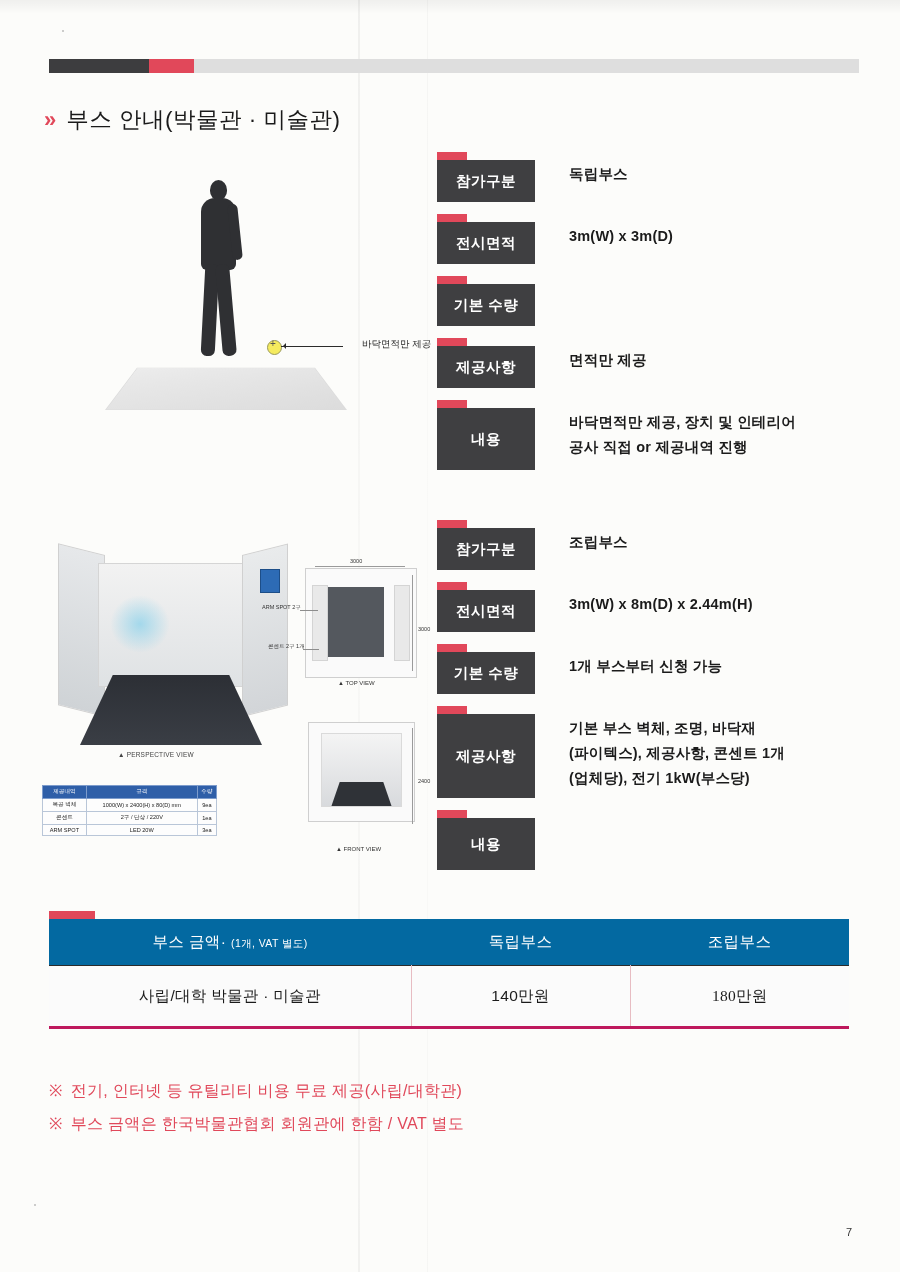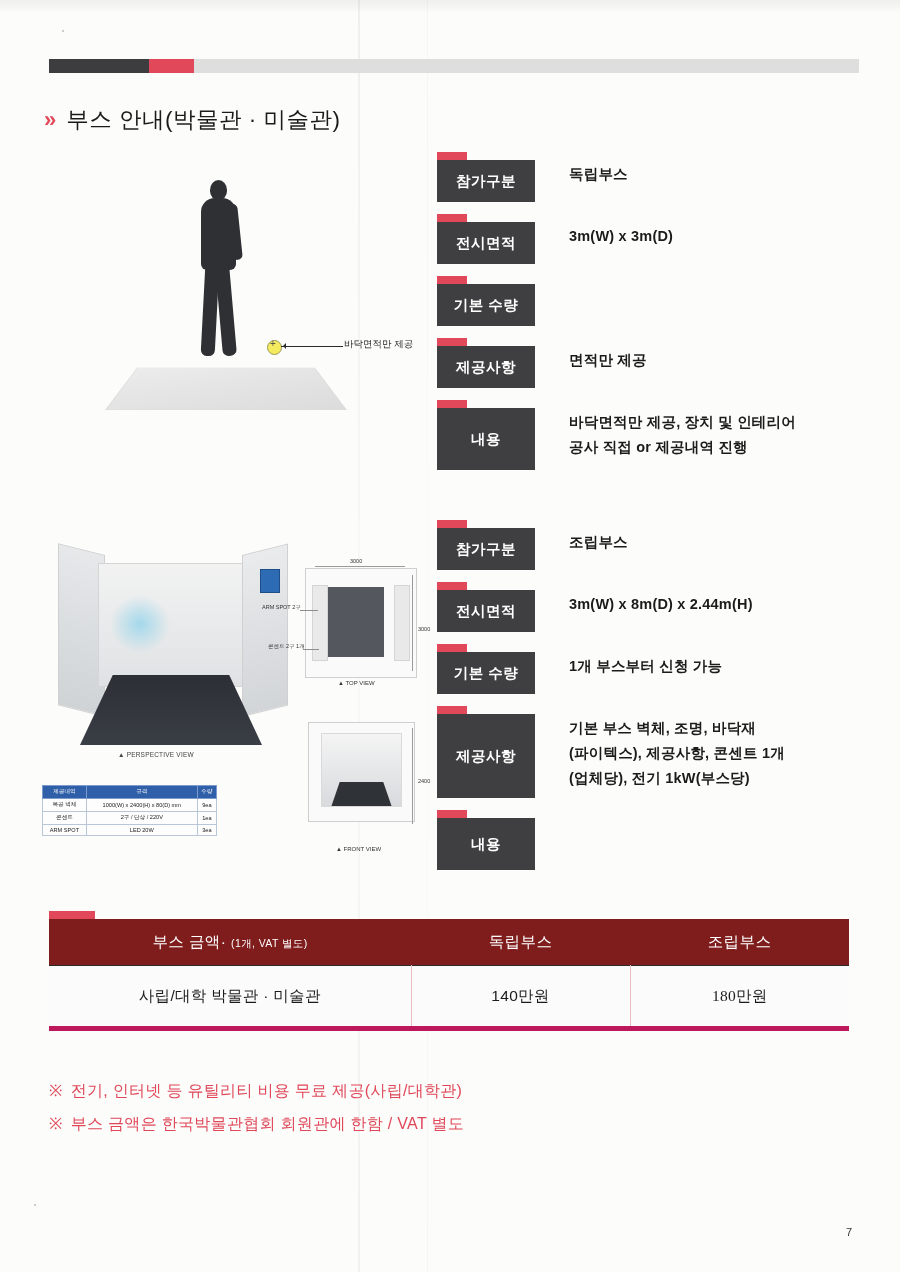--- a/index.html
+++ b/index.html
@@ -181,21 +181,21 @@
   }
   .callout-line::after {
     content: "";
     position: absolute;
     left: -1px; top: -3px;
     border: 3.5px solid transparent;
     border-right-color: #2b2b2b;
   }
   .callout-text {
     position: absolute;
-    left: 249px;
+    left: 267px;
     top: 168px;
     font-size: 9.5px;
     color: #222;
     white-space: nowrap;
   }
 
   
   .illus-2 {
     position: absolute;
     left: 58px;
@@ -332,41 +332,41 @@
 
   
   .price-table {
     position: absolute;
     left: 49px;
     top: 919px;
     width: 800px;
     border-collapse: collapse;
   }
   .price-table thead th {
-    background: #7f1d1d;
+    background: #0369a1;
     color: #fff;
     font-weight: normal;
     font-size: 15.5px;
     height: 44px;
     letter-spacing: .4px;
     position: relative;
   }
   .price-table thead th.first { width: 360px; }
   .price-table thead th .sub { font-size: 10.5px; }
   .price-table tbody td {
     height: 58px;
     text-align: center;
     font-size: 15.5px;
     background: #fbfbfb;
     border-right: 1px solid #e7bcc2;
     color: #1b1b1b;
     letter-spacing: .3px;
   }
   .price-table tbody td:last-child { border-right: none; font-family: Liberation Serif, serif; }
-  .price-table tbody tr { border-bottom: 5px solid #be185d; }
+  .price-table tbody tr { border-bottom: 3px solid #be185d; }
   .price-table thead tr { border-bottom: 1px solid #2b2b2b; }
   .tab-corner {
     position: absolute;
     left: 0; top: -8px;
     width: 46px; height: 8px;
     background: #e1485a;
   }
 
   
   .notes {

